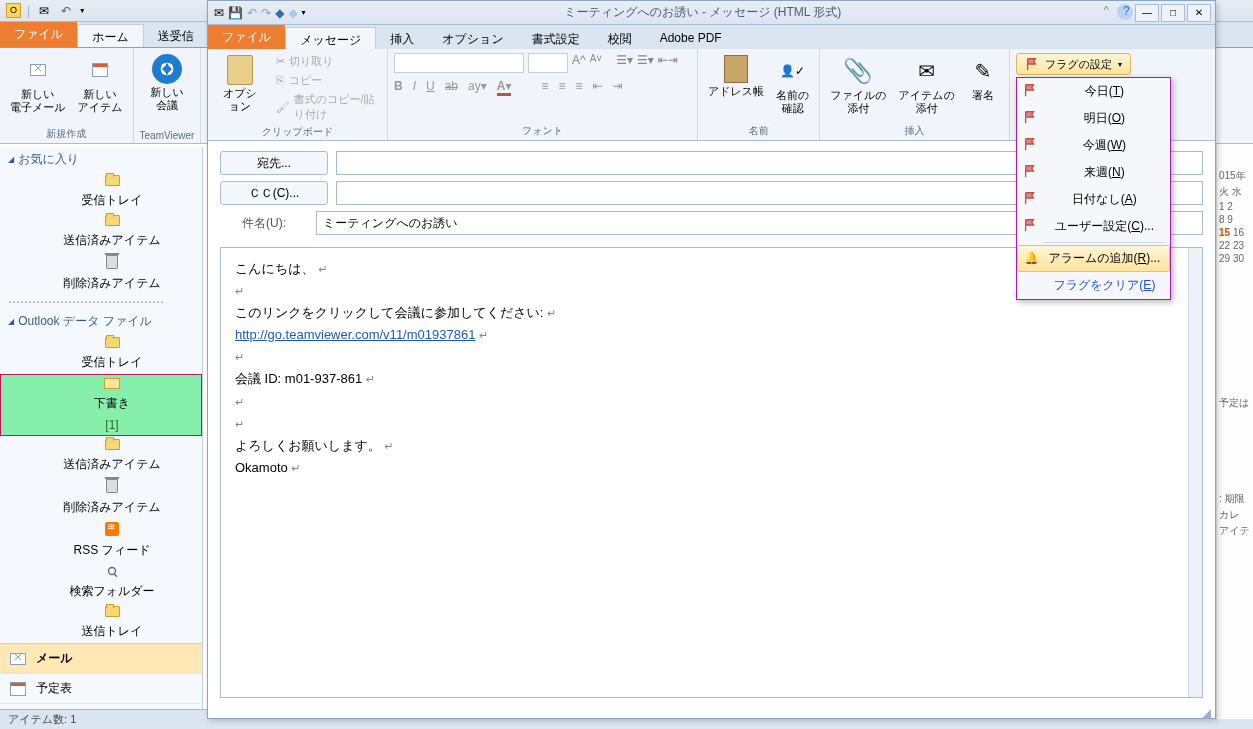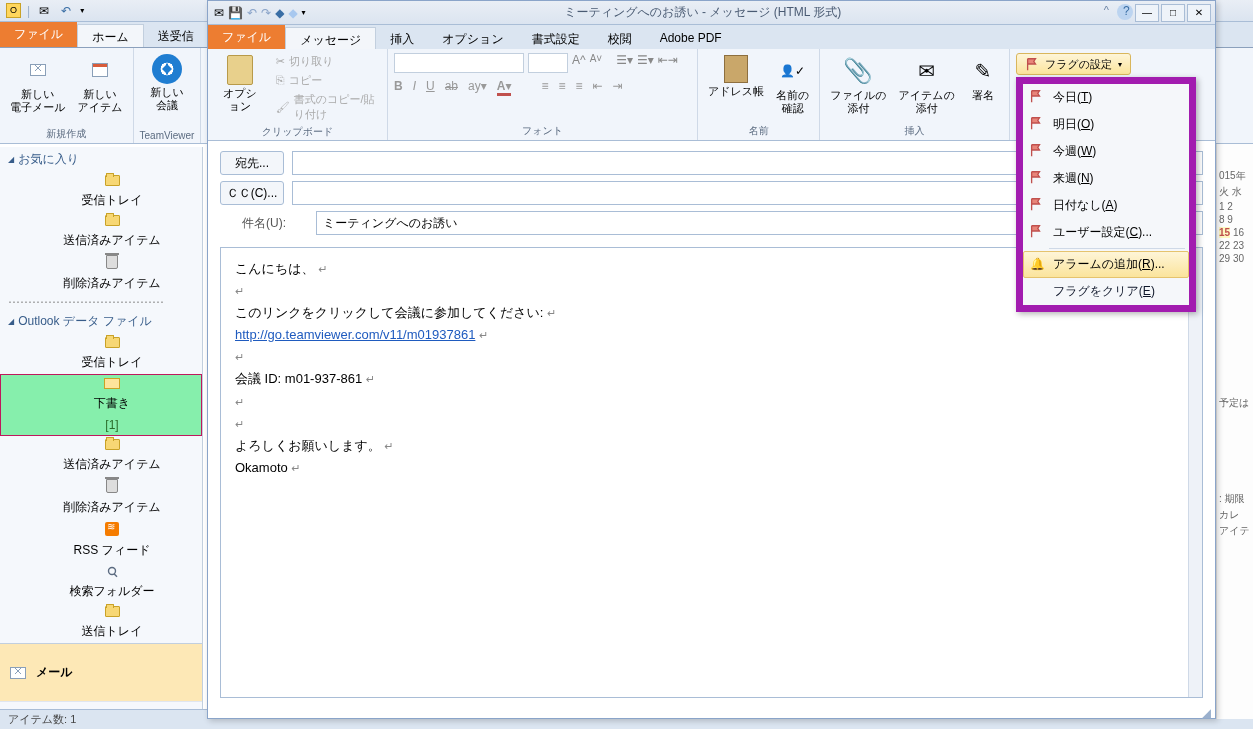--- a/index.html
+++ b/index.html
@@ -28,21 +28,21 @@
   .left-pane { position: absolute; left: 0; top: 147px; width: 203px; bottom: 20px; background: #f5f8fc; border-right: 1px solid #c2cfde; display: flex; flex-direction: column; }
   .nav-section-hdr { padding: 4px 8px; font-size: 12px; color: #385d8a; display: flex; align-items: center; gap: 4px; }
   .nav-section-hdr::before { content: "◢"; font-size: 8px; }
   .nav-item { padding: 3px 8px 3px 30px; display: flex; align-items: center; gap: 6px; cursor: pointer; flex-direction: column; }
   .nav-item.selected { background: #86efac; border: 1px solid #be185d; }
   .nav-item .count { color: #2a6c2a; }
   .nav-dots { padding: 0 8px; color: #888; }
   .nav-icon { width: 14px; height: 14px; display: inline-block; }
   
   .nav-bottom { margin-top: auto; border-top: 1px solid #c2cfde; }
-  .nav-bottom-item { padding: 20px 10px; display: flex; align-items: center; gap: 10px; border-bottom: 1px solid #e0e6ef; cursor: pointer; }
+  .nav-bottom-item { padding: 6px 10px; display: flex; align-items: center; gap: 10px; border-bottom: 1px solid #e0e6ef; cursor: pointer; }
   .nav-bottom-item.active { background: #fde8b6; }
   .nav-mini-icons { padding: 4px 8px; display: flex; gap: 4px; justify-content: flex-end; }
   
   
   .status-bar { position: absolute; bottom: 0; left: 0; right: 0; height: 20px; background: #dbe5f1; border-top: 1px solid #a9bdd6; padding: 2px 8px; font-size: 11px; color: #444; }
   
   
   .compose-win { position: absolute; left: 207px; top: 0; right: 37px; bottom: 10px; background: #fff; border: 1px solid #8aa4c9; box-shadow: 2px 2px 6px rgba(0,0,0,0.2); display: flex; flex-direction: column; }
   
   .compose-titlebar { height: 24px; background: linear-gradient(#e9eef5, #dbe4f0); display: flex; align-items: center; border-bottom: 1px solid #a9bdd6; }
@@ -56,32 +56,32 @@
   .compose-ribbon { height: 92px; background: #f1f5fb; border-bottom: 1px solid #a9bdd6; display: flex; position: relative; overflow: visible; }
   .compose-ribbon .ribbon-group { min-width: 0; }
   .small-btn-row { display: flex; flex-direction: column; gap: 2px; }
   .small-btn { display: flex; align-items: center; gap: 4px; padding: 1px 4px; font-size: 11px; color: #666; cursor: pointer; }
   .small-btn.disabled { color: #aaa; }
   
   .flag-btn { background: linear-gradient(#fef5d8, #fbe49c); border: 1px solid #d9b65c; border-radius: 3px; padding: 2px 8px; display: flex; align-items: center; gap: 6px; cursor: pointer; font-size: 11px; height: 22px; }
   .flag-btn::after { content: "▾"; font-size: 8px; }
   
   
-  .flag-menu { position: absolute; top: 24px; left: 0; width: 180px; background: #f5f7fa; border: 7px solid #a21caf; box-shadow: 2px 2px 6px rgba(0,0,0,0.3); z-index: 100; }
+  .flag-menu { position: absolute; top: 24px; left: 0; width: 155px; background: #f5f7fa; border: 1px solid #a21caf; box-shadow: 2px 2px 6px rgba(0,0,0,0.3); z-index: 100; text-align: center; }
   .flag-menu-item { padding: 5px 8px 5px 30px; position: relative; cursor: pointer; font-size: 12px; }
   .flag-menu-item.highlighted { background: linear-gradient(#fef5d8, #fbe49c); border: 1px solid #e5c36e; border-radius: 2px; padding: 4px 7px 4px 29px; }
-  .flag-menu-item.disabled { color: #0f172a; }
+  .flag-menu-item.disabled { color: #1d4ed8; }
   .flag-menu-sep { height: 1px; background: #cfd9e7; margin: 2px 4px 2px 26px; }
   .flag-menu-item .flag-icon { position: absolute; left: 6px; top: 5px; }
   .underline { text-decoration: underline; }
   
   
   .compose-fields { padding: 10px 12px 6px; }
   .field-row { display: flex; align-items: center; gap: 8px; margin-bottom: 6px; }
-  .field-btn { width: 64px; height: 24px; background: #f3f6fa; border: 1px solid #a9bdd6; border-radius: 3px; font-size: 12px; cursor: pointer; text-align: center; }
+  .field-btn { width: 108px; height: 24px; background: #f3f6fa; border: 1px solid #a9bdd6; border-radius: 3px; font-size: 12px; cursor: pointer; text-align: center; }
   .field-label { width: 88px; text-align: center; font-size: 12px; color: #555; }
   .field-input { flex: 1; height: 24px; border: 1px solid #a9bdd6; padding: 2px 6px; font-size: 12px; }
   
   .compose-body { flex: 1; margin: 0 12px 8px; border: 1px solid #a9bdd6; padding: 10px 14px; font-size: 13px; line-height: 1.7; position: relative; overflow: auto; }
   .compose-body a { color: #1f5bbf; }
   .para-mark { color: #888; font-size: 11px; }
   .ruler-right { position: absolute; right: 0; top: 0; bottom: 0; width: 14px; background: #eef2f8; border-left: 1px solid #cfd9e7; }
   
   
   .right-snip { position: absolute; right: 0; top: 144px; width: 37px; bottom: 10px; background: #fdfdfd; border-left: 1px solid #e3e3e3; font-size: 10px; color: #666; overflow: hidden; }

